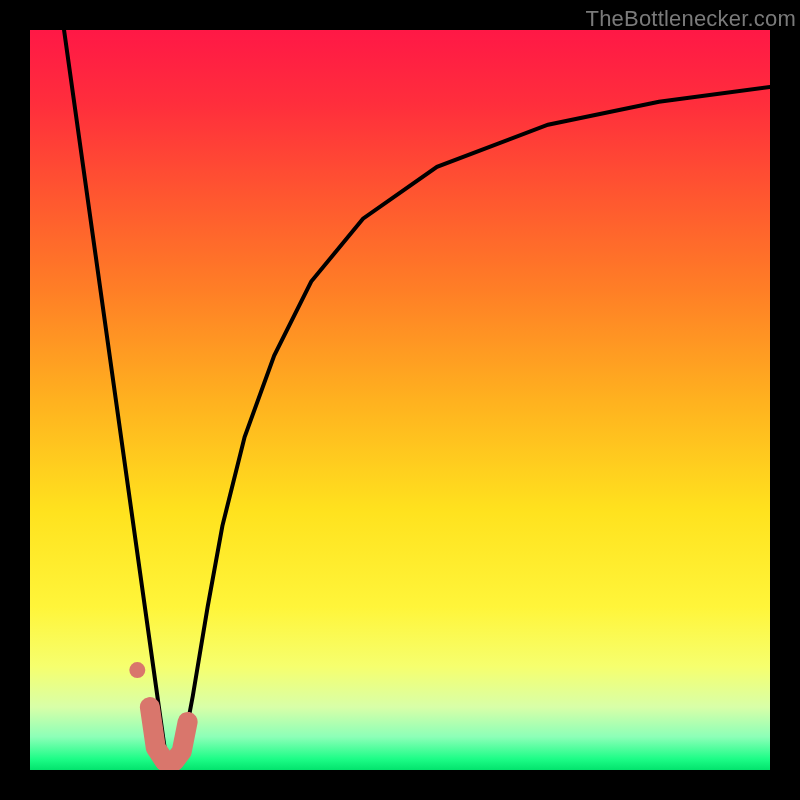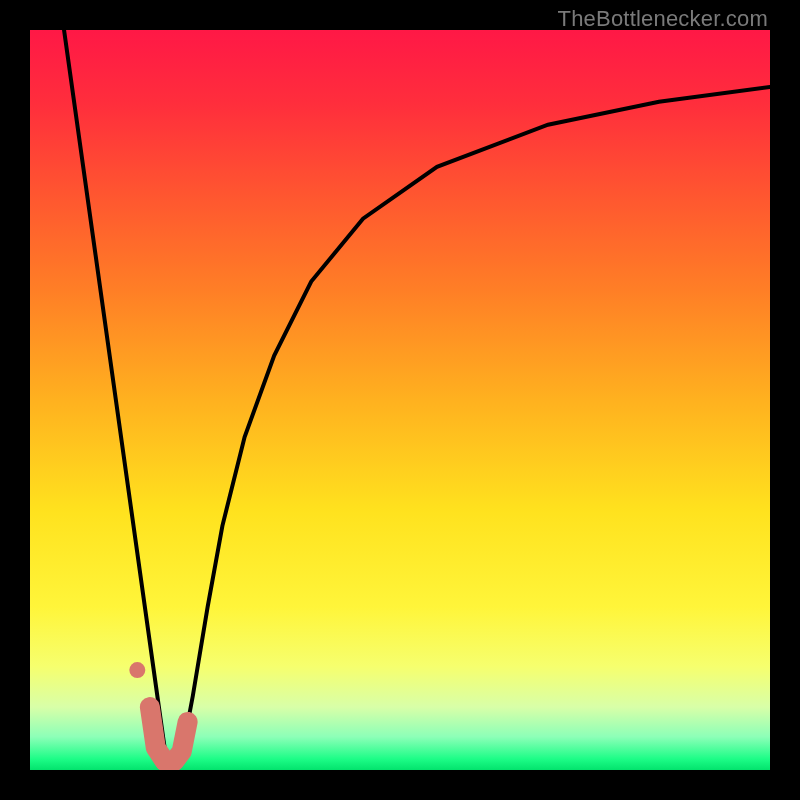--- a/index.html
+++ b/index.html
@@ -37,21 +37,21 @@
     position: absolute;
     left: 0;
     top: 0;
     width: 740px;
     height: 740px;
     pointer-events: none;
   }
   .watermark {
     position: absolute;
     top: 6px;
-    right: 32px;
+    right: 4px;
     font-family: Arial, Helvetica, sans-serif;
     font-size: 22px;
     color: #7a7a7a;
     letter-spacing: 0.2px;
     user-select: none;
   }
 </style>
 </head>
 <body>
 

